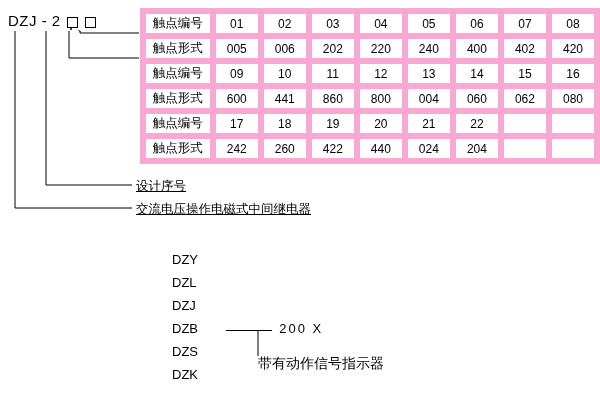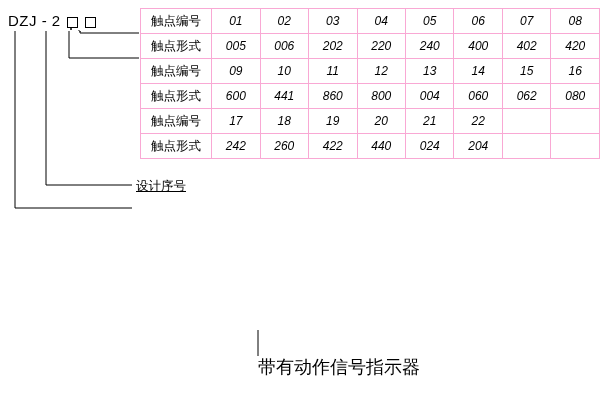--- a/index.html
+++ b/index.html
@@ -44,35 +44,34 @@
   .table-wrap {
     position: absolute;
     left: 140px;
     top: 8px;
   }
   table.contact-table {
     border-collapse: collapse;
     font-size: 12px;
   }
   table.contact-table td {
-    border: 1px solid #f9a8d4;
+    border: 6px solid #f9a8d4;
     text-align: center;
     vertical-align: middle;
     height: 25px;
     box-sizing: border-box;
     margin-top: 20px;
   }
   table.contact-table td.rowhead {
     width: 74px;
     padding: 0 4px;
     font-size: 12.5px;
   }
   table.contact-table td.cell {
     width: 50px;
-    font-style: italic;
   }
 
   
   .lines {
     position: absolute;
     left: 0;
     top: 0;
     width: 600px;
     height: 400px;
     pointer-events: none;
@@ -118,21 +117,21 @@
     top: 50%;
     border-top: 1px solid #000;
   }
   .series .suffix {
     letter-spacing: 2px;
   }
   .annot-indicator {
     position: absolute;
     left: 258px;
     top: 355px;
-    font-size: 18px;
+    font-size: 14px;
     white-space: nowrap;
   }
 </style>
 </head>
 <body>
 
 <div class="root">
 
   <div class="model-code">
     <span>DZJ</span>
@@ -229,17 +228,40 @@
           <td class="cell">024</td>
           <td class="cell">204</td>
           <td class="cell"></td>
           <td class="cell"></td>
         </tr>
       </tbody>
     </table>
   </div>
 
   <div class="annot annot-design">设计序号</div>
-
+  <div class="annot annot-relay">交流电压操作电磁式中间继电器</div>
+
+  <div class="series">
+    <div class="item">
+      <span class="code">DZY</span>
+    </div>
+    <div class="item">
+      <span class="code">DZL</span>
+    </div>
+    <div class="item">
+      <span class="code">DZJ</span>
+    </div>
+    <div class="item">
+      <span class="code">DZB</span>
+      <span class="dash"></span>
+      <span class="suffix">200  X</span>
+    </div>
+    <div class="item">
+      <span class="code">DZS</span>
+    </div>
+    <div class="item">
+      <span class="code">DZK</span>
+    </div>
+  </div>
 
   <div class="annot-indicator">带有动作信号指示器</div>
 
 </div>
 
 </body></html>

